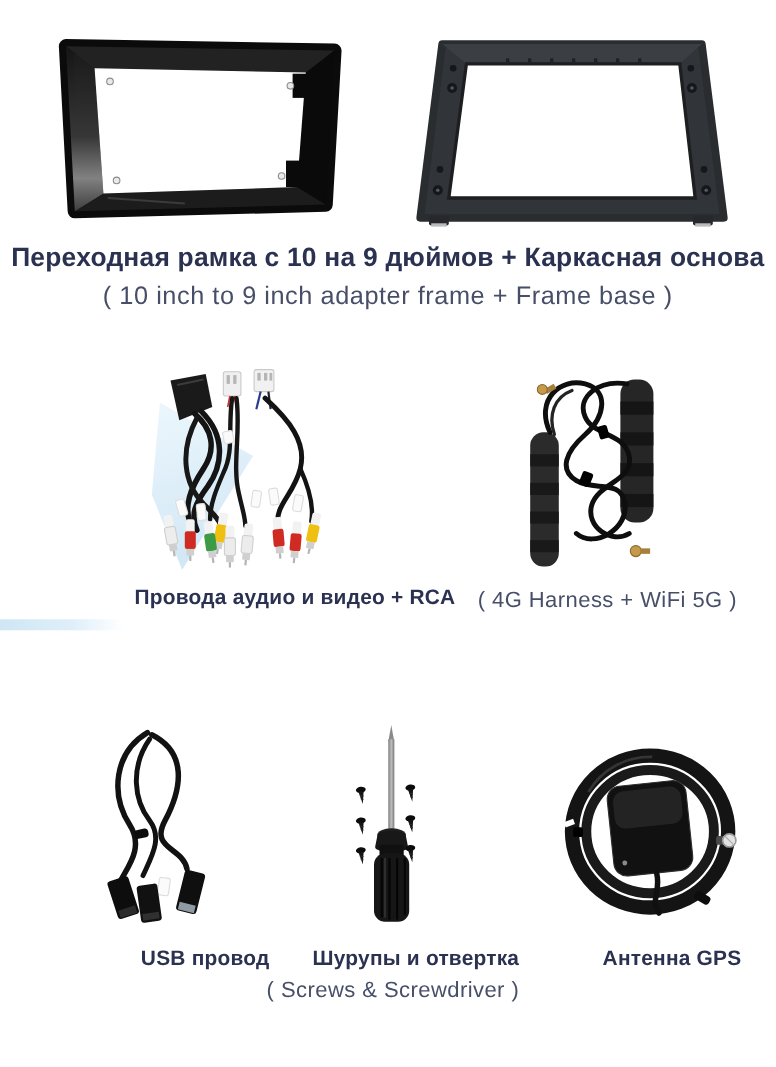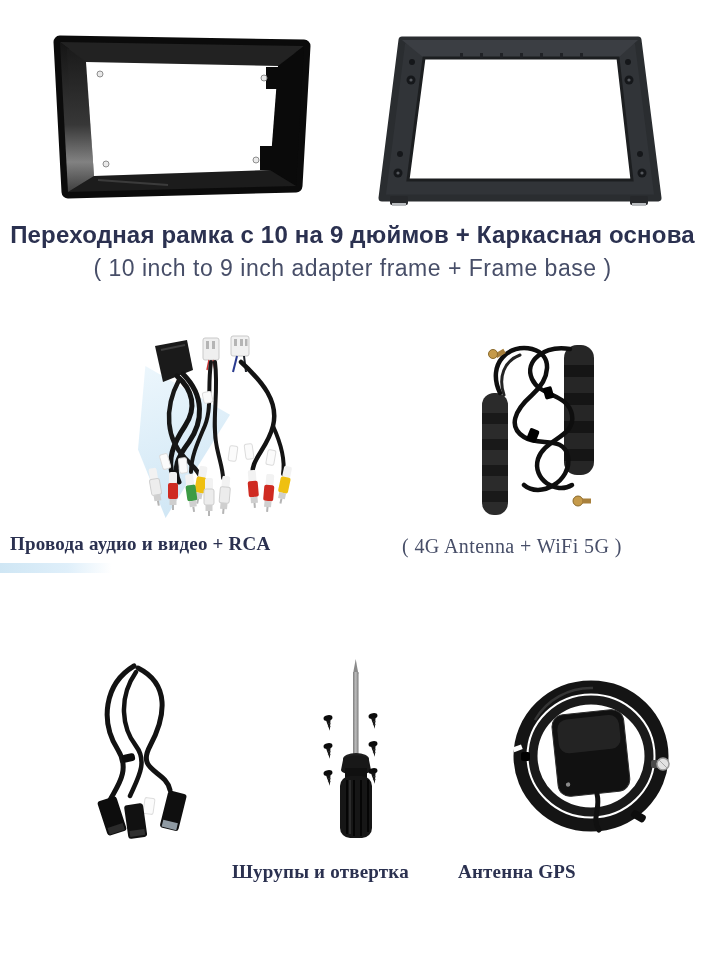--- a/index.html
+++ b/index.html
@@ -1,21 +1,21 @@
 <!DOCTYPE html>
 <html><head>
 <meta charset="utf-8">
 <style>
   html,body{margin:0;padding:0;}
   body{
     width:705px;height:970px;position:relative;background:#ffffff;overflow:hidden;
     font-family:"Liberation Sans","DejaVu Sans",sans-serif;
   }
   .abs{position:absolute;}
-  .label-group{position:absolute;text-align:left;z-index:2;font-family:Liberation Serif, serif;}
+  .label-group{position:absolute;text-align:right;z-index:2;}
   .label-ru{font-weight:700;color:#2b3150;font-size:19px;line-height:26px;letter-spacing:.2px;}
   .label-en{font-weight:400;color:#474e68;font-size:20px;line-height:30px;letter-spacing:.4px;}
   .title-ru{position:absolute;top:222px;left:0;width:705px;text-align:center;
     font-weight:700;color:#2b3150;font-size:24px;line-height:26px;letter-spacing:.2px;z-index:2;}
   .title-en{position:absolute;top:252px;left:0;width:705px;text-align:center;
     font-weight:400;color:#474e68;font-size:23px;line-height:32px;letter-spacing:.5px;z-index:2;}
   .wm-strip{position:absolute;left:0;top:563px;width:112px;height:10px;z-index:0;
     background:linear-gradient(90deg,#cfe6f4 0%,#dfeffa 60%,rgba(255,255,255,0) 100%);}
   .wm-tri{position:absolute;left:138px;top:366px;width:92px;height:152px;z-index:0;
     background:linear-gradient(160deg,#e9f5fc 0%,#c4e0f2 100%);opacity:.85;
@@ -228,21 +228,21 @@
       <circle cx="0" cy="0" r="5" fill="#c59a4a" stroke="#8a6a2c"></circle>
       <rect x="4" y="-2.5" width="9" height="5" fill="#a8803c"></rect>
     </g>
   </svg>
 </div>
 
 <div class="label-group" style="left:10px;top:531px;width:404px">
   <div class="label-ru">Провода аудио и видео + RCA</div>
 </div>
 <div class="label-group" style="left:402px;top:531px;width:268px">
-  <div class="label-en">( 4G Antenna + WiFi 5G )</div>
+  <div class="label-en">( 4G Harness + WiFi 5G )</div>
 </div>
 
 <div class="abs" style="left:78px;top:658px;width:132px;height:192px;z-index:1">
   <svg width="132" height="192" viewBox="0 0 132 192">
     <g fill="none" stroke="#121212" stroke-width="5" stroke-linecap="round">
       <path d="M56,8 C26,26 22,64 40,92 C54,114 36,132 30,146"></path>
       <path d="M60,10 C92,26 88,58 72,88 C58,114 88,112 92,132"></path>
       <path d="M58,14 C40,40 44,70 58,88 C70,104 60,120 52,138" stroke-width="4.5"></path>
     </g>
     <rect x="44" y="96" width="13" height="8" rx="3" fill="#0c0c0c" transform="rotate(-12 50 100)"></rect>
@@ -341,19 +341,21 @@
     <path d="M92,132 C96,148 86,156 94,168" fill="none" stroke="#101010" stroke-width="5" stroke-linecap="round"></path>
     <g transform="translate(150,94)">
       <rect x="-4" y="4" width="10" height="8" rx="2" fill="#4a4a4a"></rect>
       <circle cx="8" cy="8" r="6" fill="#e3e3e3" stroke="#9b9b9b" stroke-width="1.5"></circle>
       <line x1="4" y1="4" x2="12" y2="12" stroke="#aaaaaa"></line>
     </g>
   </svg>
 </div>
 
 <div class="label-group" style="left:5px;top:859px;width:240px">
+  <div class="label-ru">USB провод</div>
 </div>
 <div class="label-group" style="left:232px;top:859px;width:240px">
   <div class="label-ru">Шурупы и отвертка</div>
-</div>
-<div class="label-group" style="left:458px;top:859px;width:240px">
+  <div class="label-en">( Screws &amp; Screwdriver )</div>
+</div>
+<div class="label-group" style="left:434px;top:859px;width:240px">
   <div class="label-ru">Антенна GPS</div>
 </div>
 
 </body></html>

